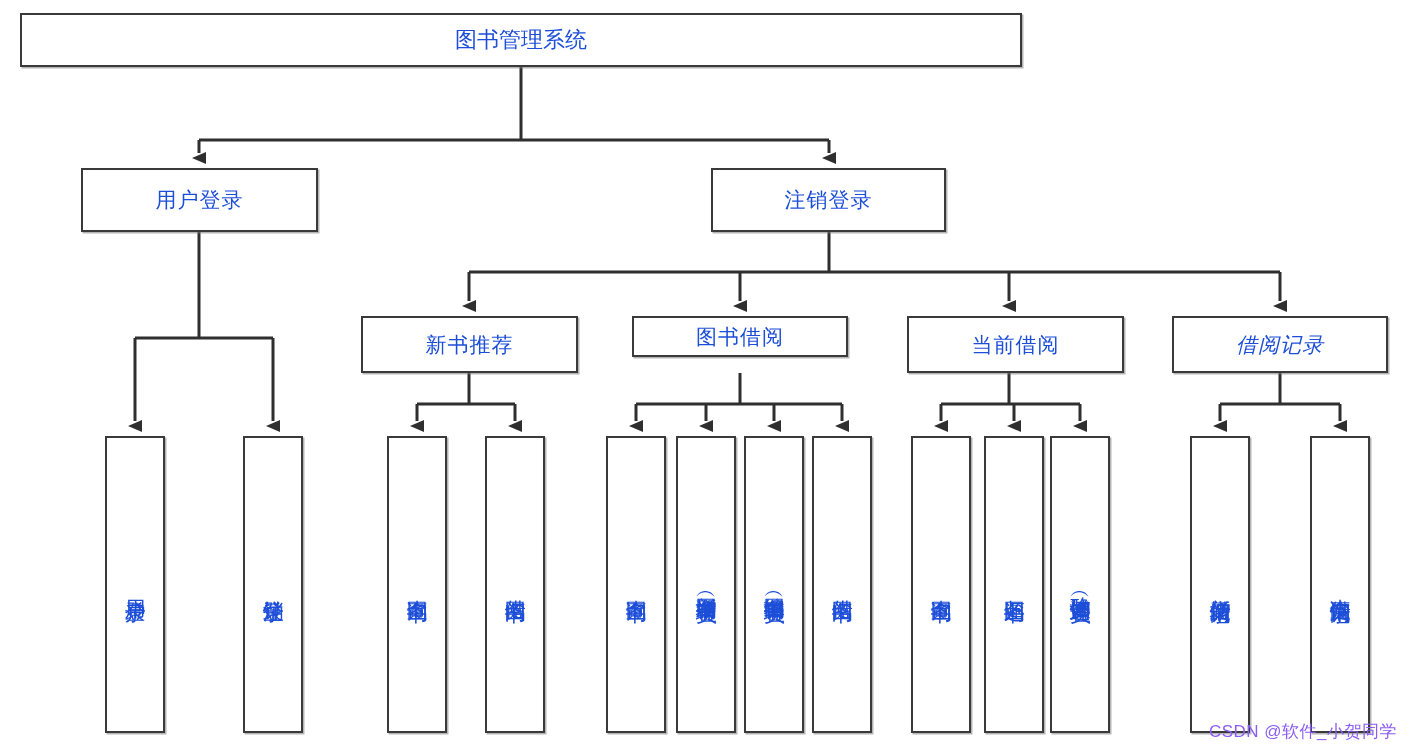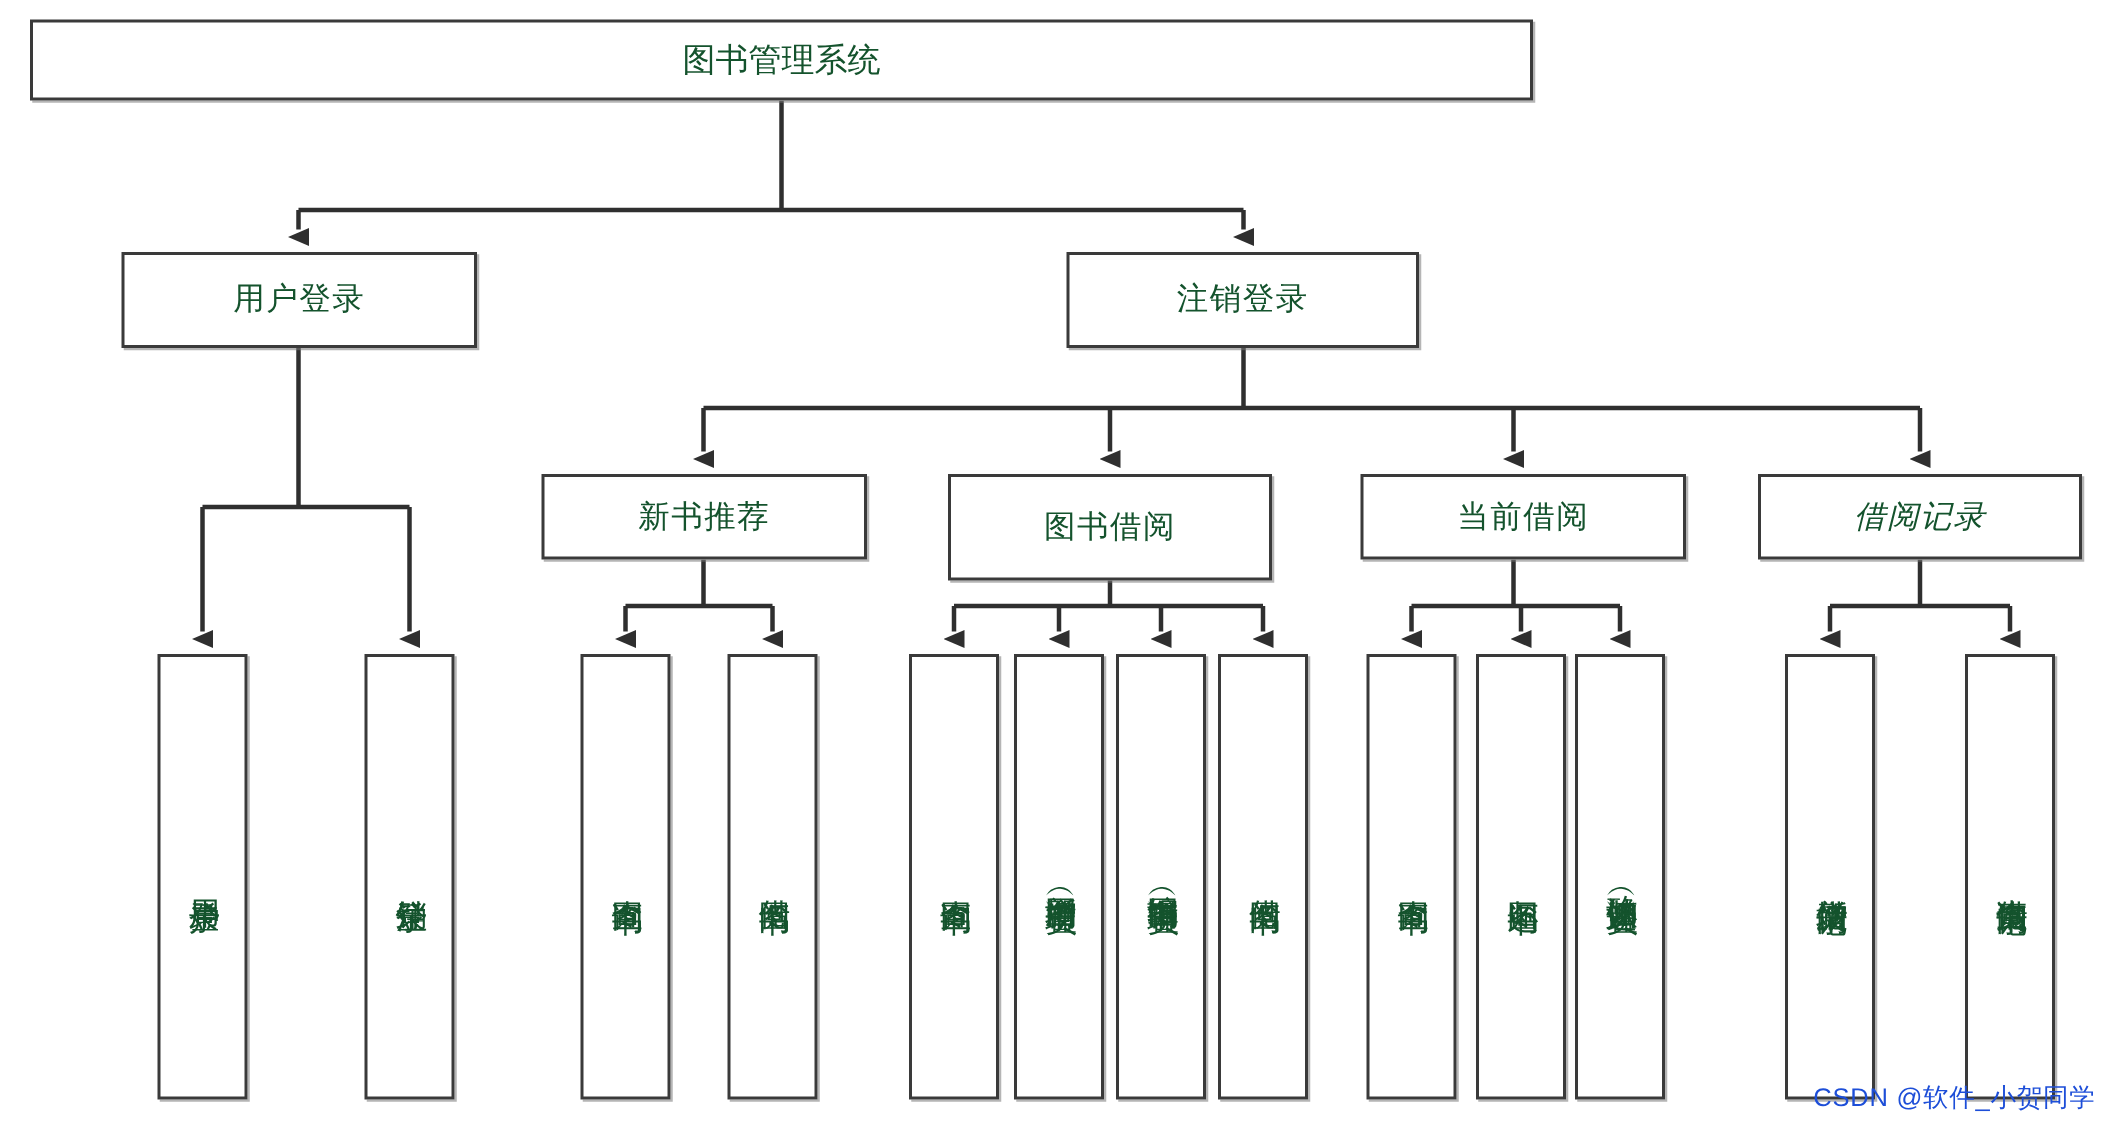--- a/index.html
+++ b/index.html
@@ -27,21 +27,21 @@
     pointer-events: none;
   }
   .node {
     position: absolute;
     box-sizing: border-box;
     background: #ffffff;
     border: 2px solid #3a3a3a;
     display: flex;
     align-items: center;
     justify-content: center;
-    color: #14532d;
+    color: #1d4ed8;
     text-align: center;
     box-shadow: 1.5px 1.5px 0 rgba(120,120,120,0.55);
   }
   .node.h {
     font-size: 21px;
     letter-spacing: 1px;
     line-height: 1.2;
   }
   .node.root {
     font-size: 22px;
@@ -59,21 +59,21 @@
     display: block;
     white-space: nowrap;
     line-height: 1.08;
     letter-spacing: 1px;
   }
   .watermark {
     position: absolute;
     right: 8px;
     bottom: 4px;
     font-size: 17px;
-    color: #1d4ed8;
+    color: #8b5cf6;
     letter-spacing: 0.5px;
     white-space: nowrap;
     font-family: "Liberation Sans", "DejaVu Sans", sans-serif;
   }
 </style>
 </head>
 <body>
 
 <div id="canvas">
 
@@ -134,21 +134,21 @@
   <div class="node h" style="left: 81px; top: 168px; width: 237px; height: 64px;">
     <span>用户登录</span>
   </div>
   <div class="node h" style="left: 711px; top: 168px; width: 235px; height: 64px;">
     <span>注销登录</span>
   </div>
 
   <div class="node h" style="left: 361px; top: 316px; width: 217px; height: 57px;">
     <span>新书推荐</span>
   </div>
-  <div class="node h" style="left: 632px; top: 316px; width: 216px; height: 71px;">
+  <div class="node h" style="left: 632px; top: 316px; width: 216px; height: 41px;">
     <span>图书借阅</span>
   </div>
   <div class="node h" style="left: 907px; top: 316px; width: 217px; height: 57px;">
     <span>当前借阅</span>
   </div>
   <div class="node h" style="left: 1172px; top: 316px; width: 216px; height: 57px; font-style: italic;">
     <span>借阅记录</span>
   </div>
 
   <div class="node leaf" style="left: 105px; top: 436px; width: 60px; height: 297px;">

